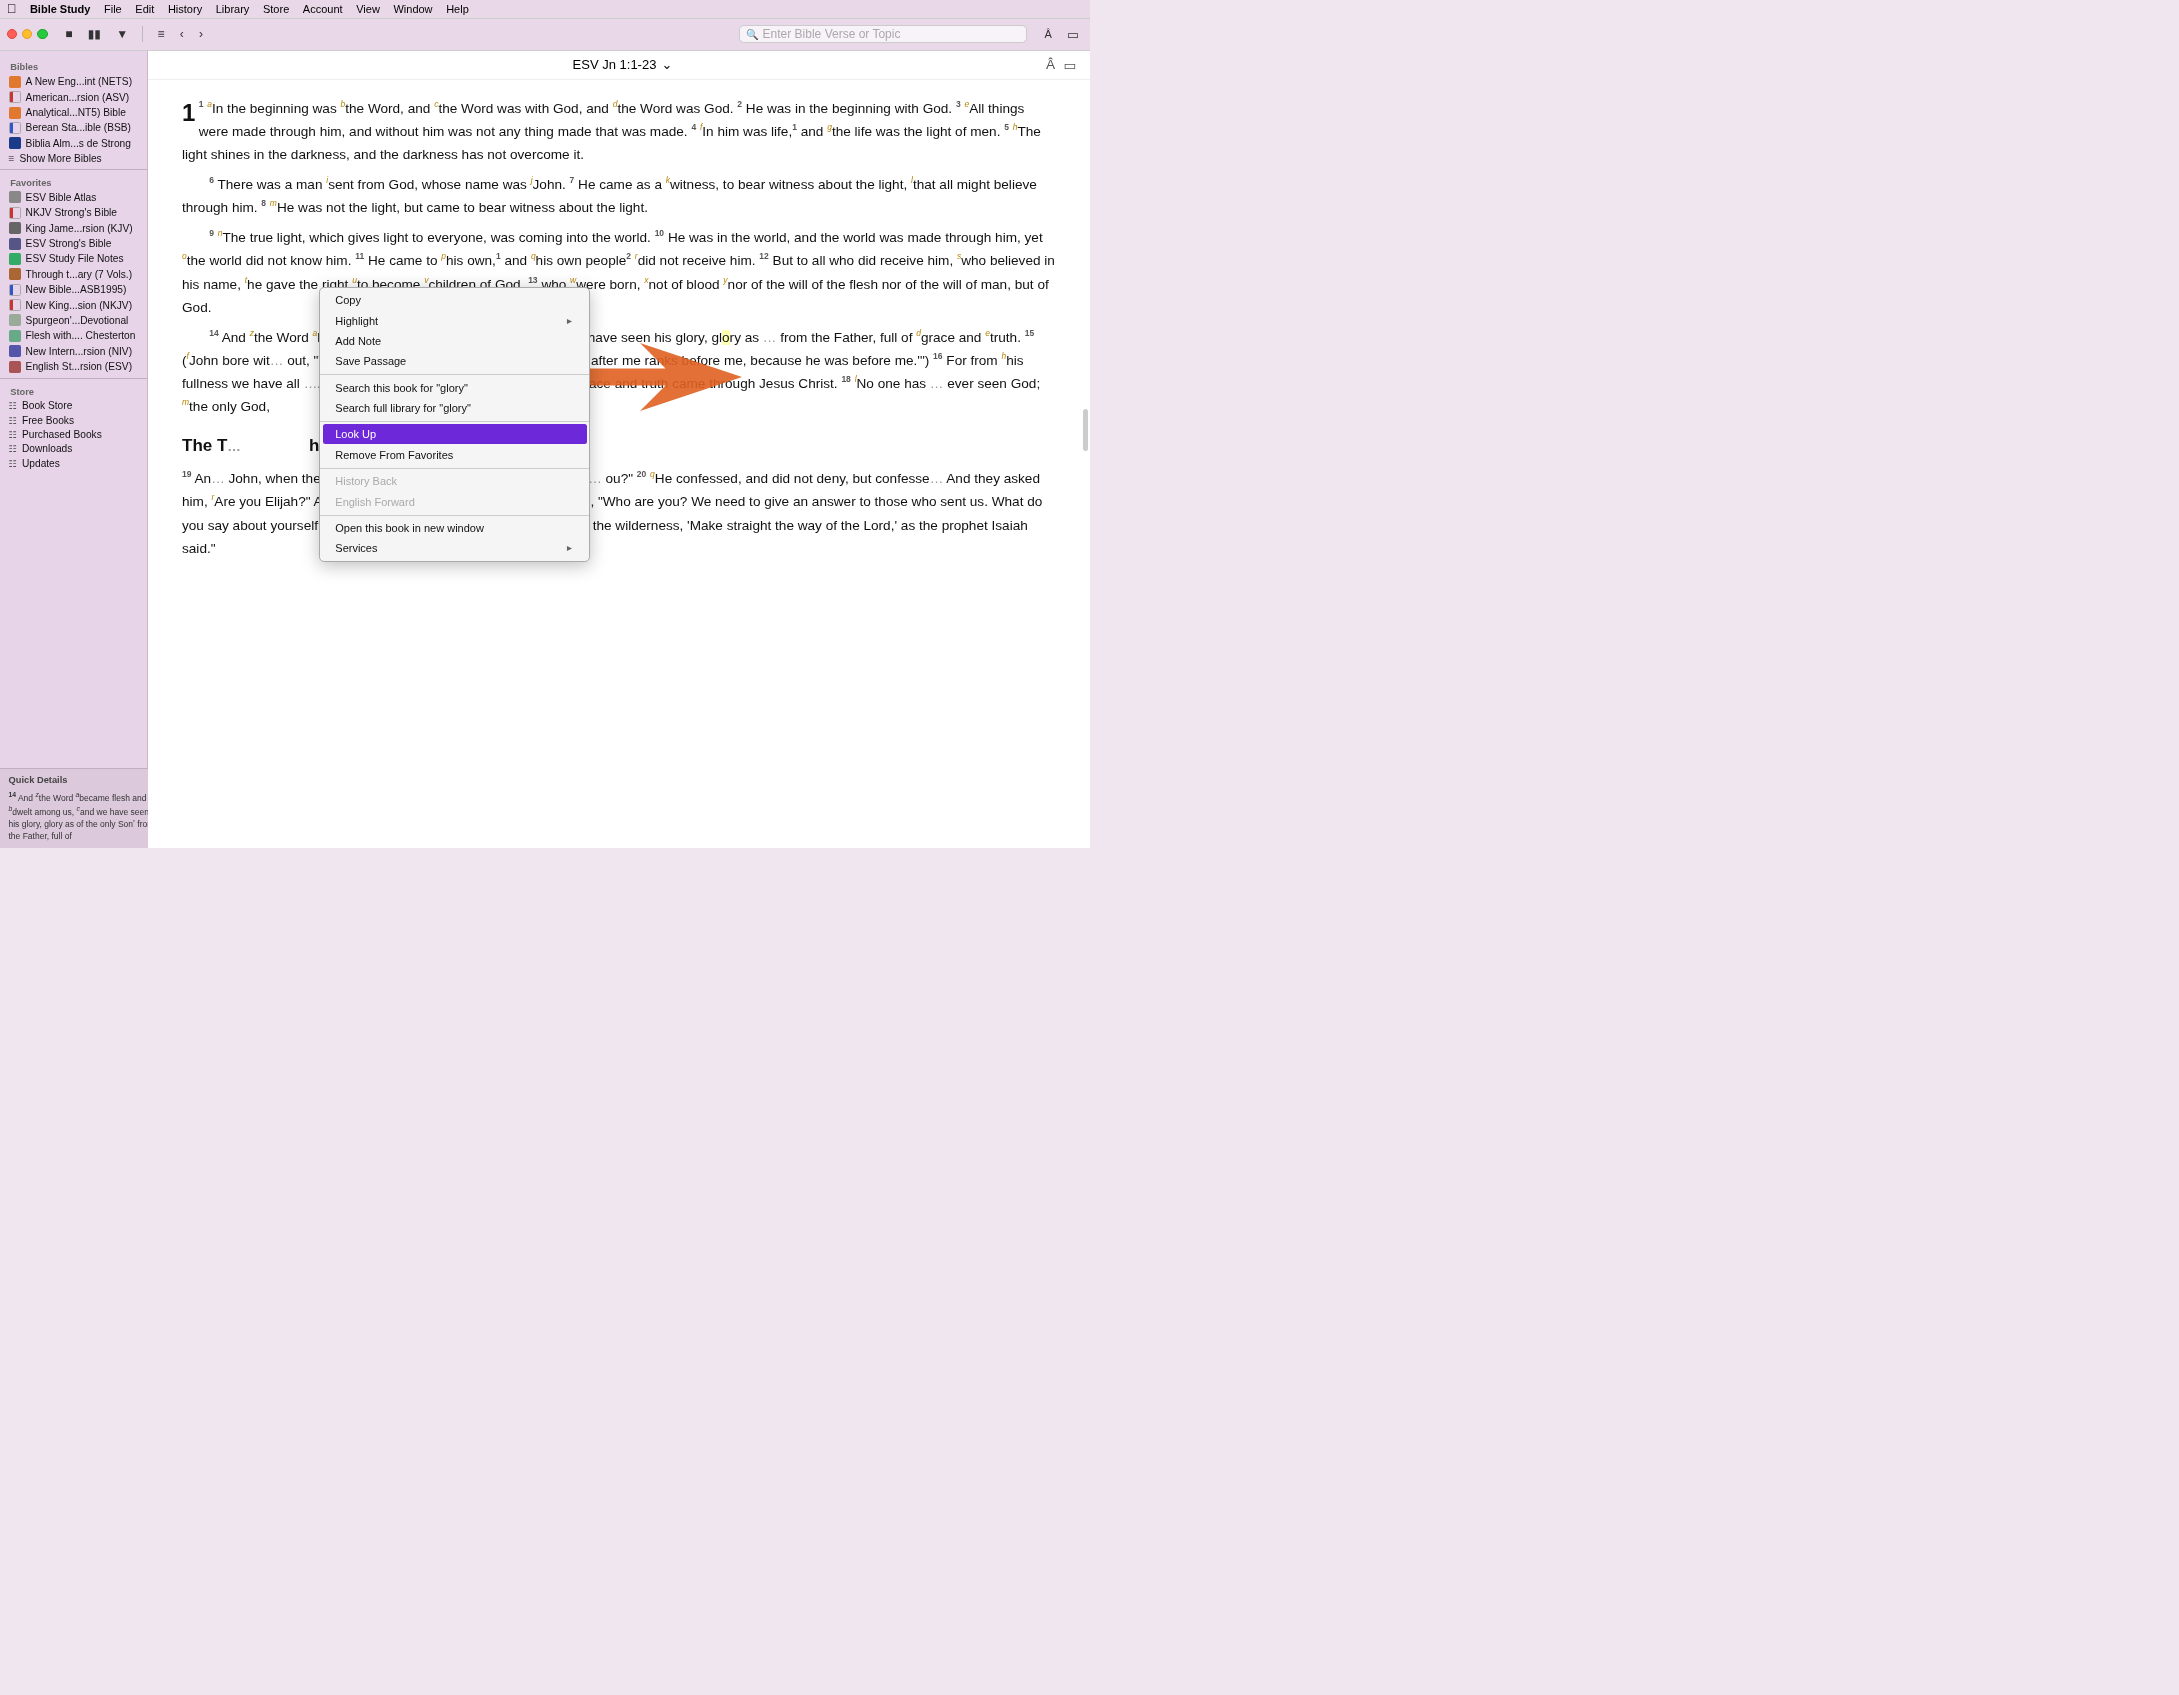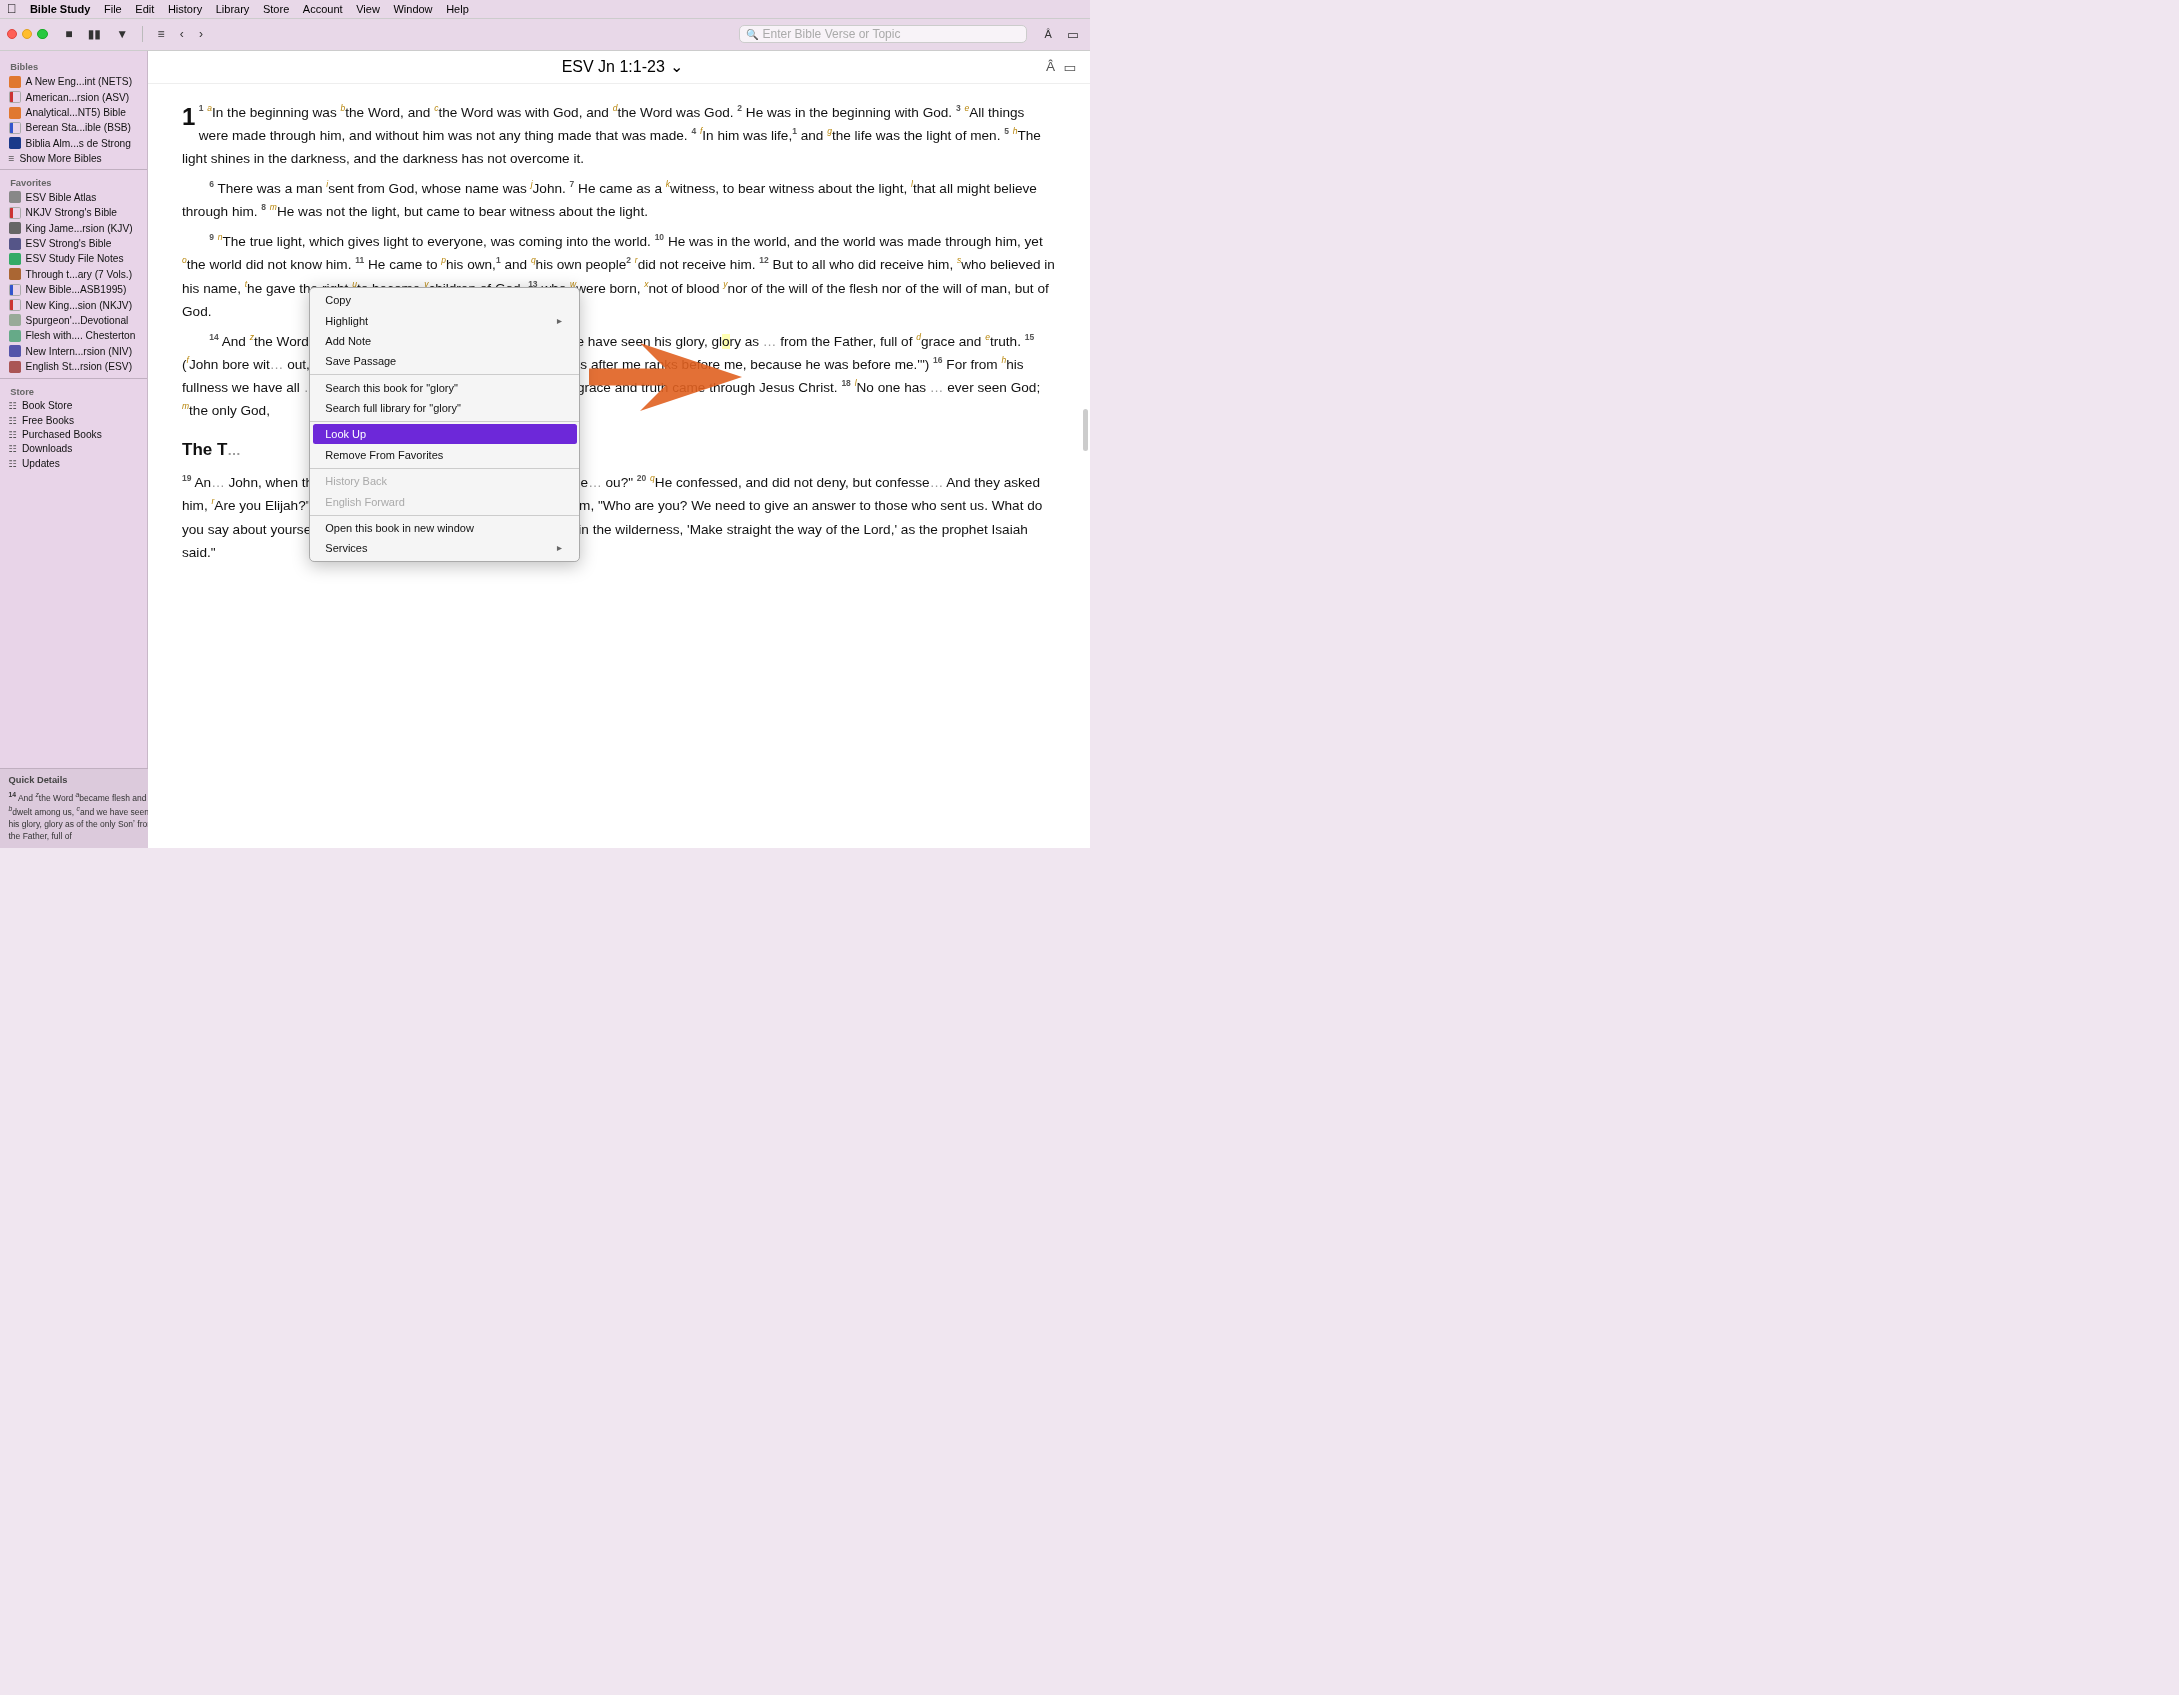--- a/index.html
+++ b/index.html
@@ -117,23 +117,22 @@
     .content-header {
       display: flex;
       align-items: center;
       justify-content: center;
       padding: 6.8px 13.6px;
       border-bottom: 0.8px solid #eee;
       position: relative;
     }
     .passage-selector {
       display: flex;
-      align-items: center;
       gap: 5.1px;
-      font-size: 16px;
+      font-size: 13px;
       font-weight: 500;
       cursor: pointer;
       padding-left: 7px;
     }
     .content-header-right {
       position: absolute;
       right: 13.6px;
       display: flex;
       gap: 8.5px;
     }
@@ -151,21 +150,21 @@
     .passage-title { font-size: 18.6px; font-weight: 800; margin-bottom: 10.2px; }
     .verse-num-large { font-size: 24px; font-weight: 700; float: left; margin-right: 3.4px; line-height: 1.3; }
     .verse-num { font-size: 8.5px; font-weight: 600; vertical-align: super; color: #555; }
     .cross-ref { font-size: 8.5px; vertical-align: super; color: #b8860b; font-style: italic; }
     .section-title { font-size: 17px; font-weight: 800; margin-top: 13.6px; margin-bottom: 6.8px; }
 
     
     .context-menu {
       position: absolute;
       top: 236px;
-      left: 161px;
+      left: 171px;
       width: 271px;
       background: #f5f5f5;
       border: 0.8px solid #aaa;
       border-radius: 5.1px;
       box-shadow: 0 3.4px 17px rgba(0,0,0,0.25);
       z-index: 100;
       padding: 2.5px 0;
       font-size: 11px;
     }
     .context-menu-item {

